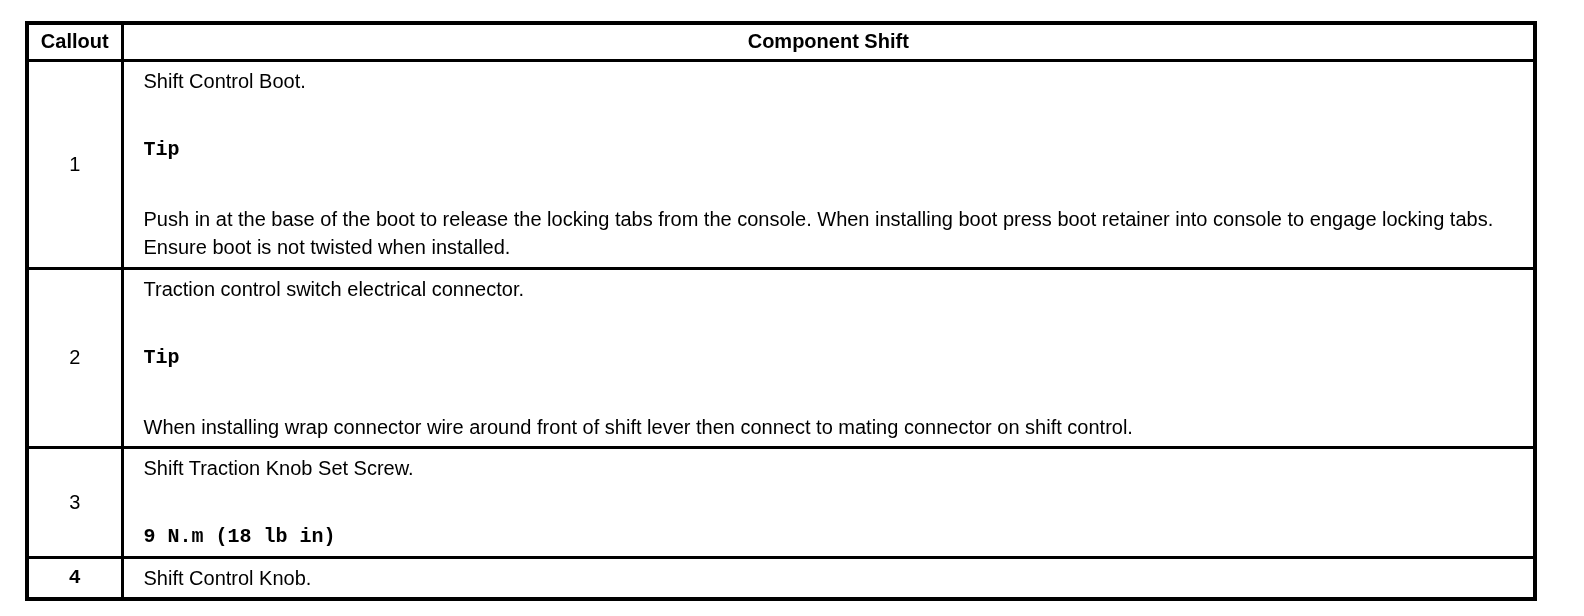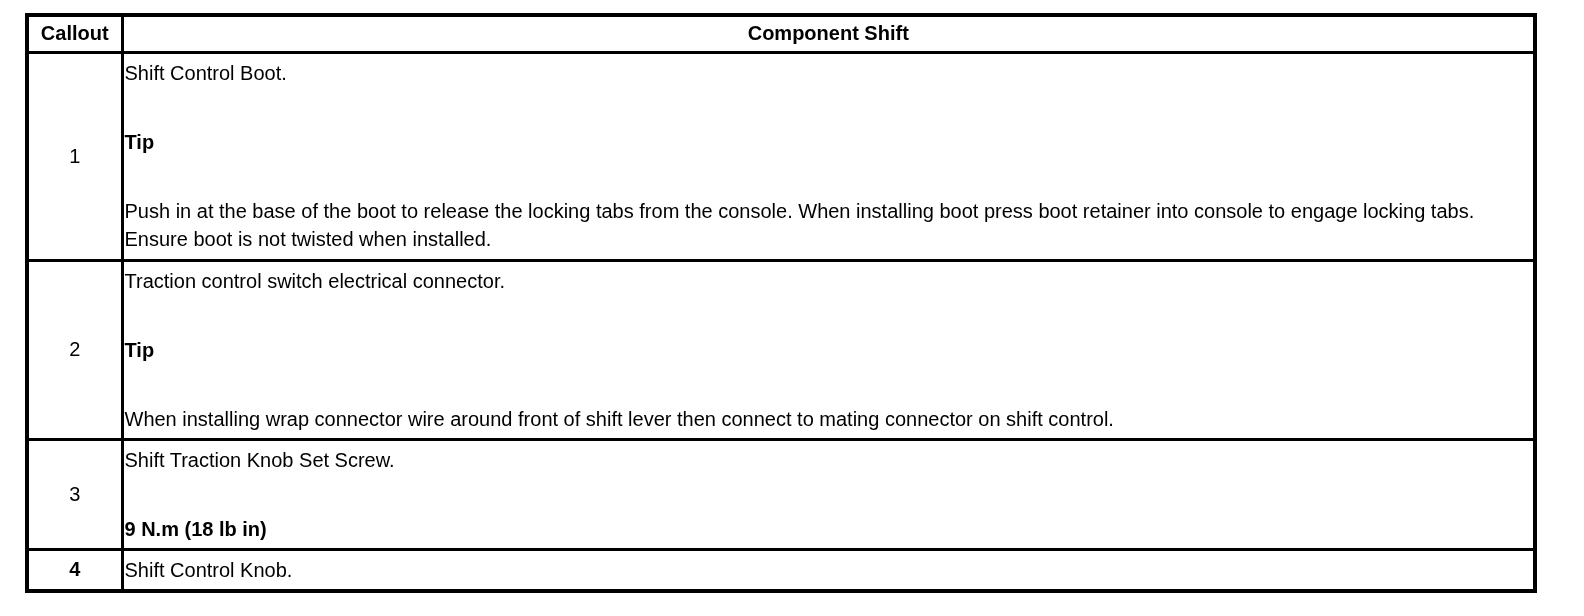--- a/index.html
+++ b/index.html
@@ -21,21 +21,21 @@
     left: 25px;
     top: 13px;
     width: 1512px;
     border-collapse: collapse;
     table-layout: fixed;
     background: #ffffff;
   }
   table.callout-table, table.callout-table th, table.callout-table td {
     border: 3px solid #000000;
   }
-  table.callout-table { border-width: 4px; }
+  table.callout-table { border-width: 4px; margin-top: 8px; }
   col.col-callout { width: 95px; }
   thead tr { height: 37px; }
   th {
     font-weight: bold;
     font-size: 20px;
     text-align: center;
     vertical-align: middle;
     padding: 2px 4px;
   }
   tbody tr:nth-child(1) { height: 208px; }
@@ -43,31 +43,31 @@
   tbody tr:nth-child(3) { height: 110px; }
   tbody tr:nth-child(4) { height: 42px; }
   td.callout-cell {
     text-align: center;
     vertical-align: middle;
     font-size: 20px;
     padding: 2px;
   }
   td.component-cell {
     vertical-align: top;
-    padding: 5px 10px 5px 1px;
+    padding: 5px 10px 5px 20px;
     font-size: 20px;
     line-height: 28px;
   }
   td.component-cell p {
     margin: 0 0 41px 0;
   }
   td.component-cell p:last-child {
     margin-bottom: 0;
   }
-  .bold { font-weight: bold; }
+  .bold { font-weight: bold; font-family: Liberation Mono, monospace; }
 </style>
 </head>
 <body>
 
 <div class="page">
   <table class="callout-table">
     <colgroup>
       <col class="col-callout">
       <col class="col-component">
     </colgroup>

